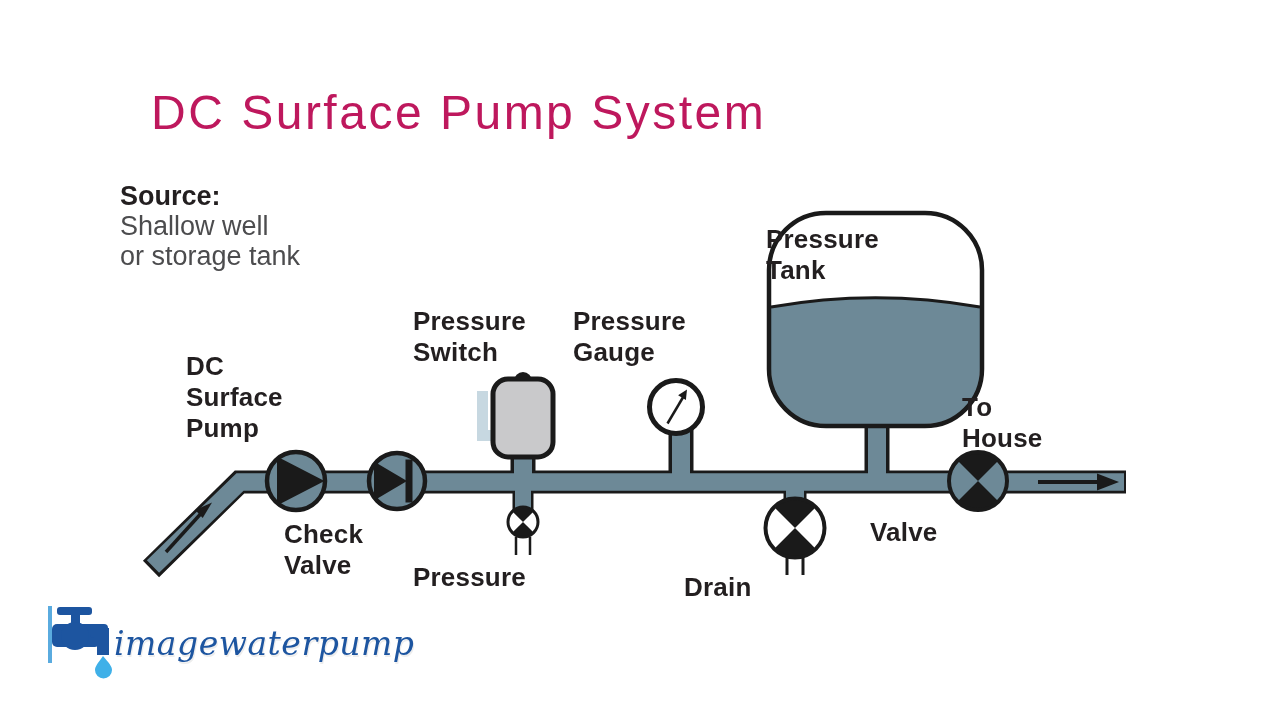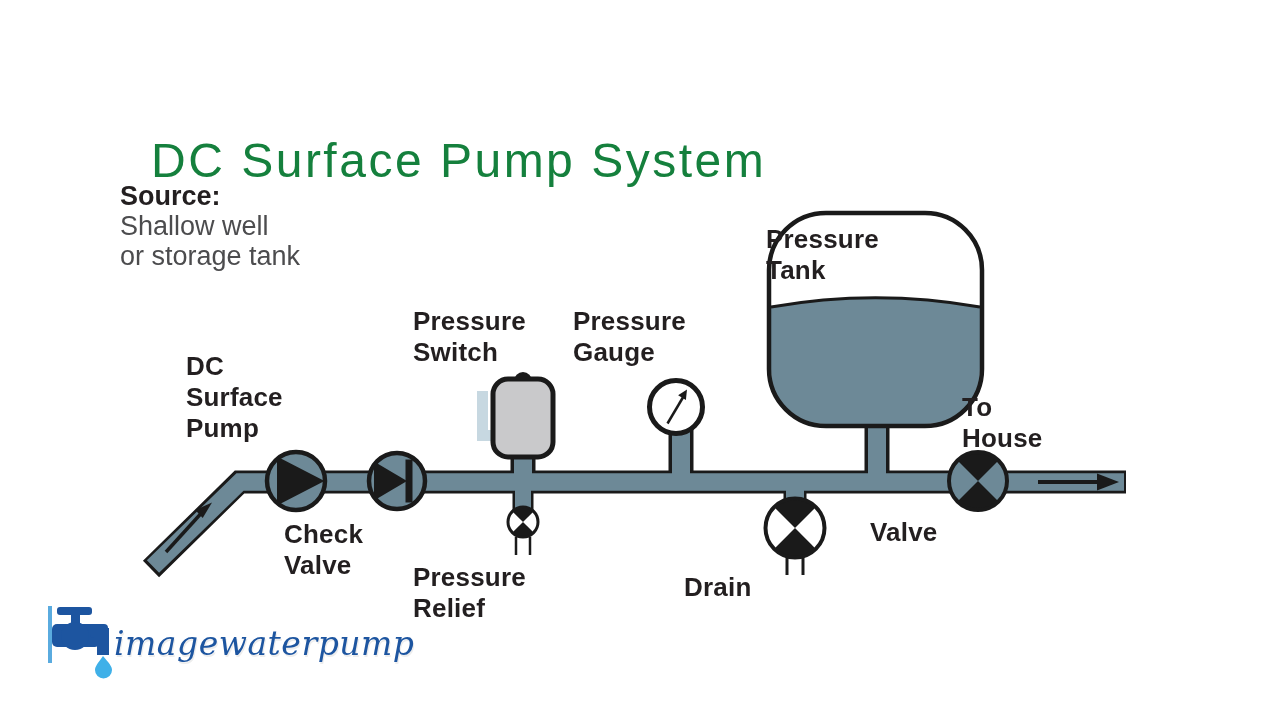--- a/index.html
+++ b/index.html
@@ -4,21 +4,21 @@
 <style>
   html,body{margin:0;padding:0;background:#fff;}
   #stage{
     position:relative;width:1280px;height:720px;background:#ffffff;
     overflow:hidden;font-family:"Liberation Sans",sans-serif;
   }
   #diagram-svg{position:absolute;left:0;top:0;}
   .title{
     position:absolute;left:151px;top:88px;
     font-size:48px;line-height:50px;font-weight:400;
-    letter-spacing:2.5px;color:#15803d;white-space:nowrap;margin-top:48px;
+    letter-spacing:2.5px;color:#be185d;white-space:nowrap;
   }
   .lbl{
     position:absolute;width:220px;text-align:left;
     font-size:26px;line-height:31px;font-weight:bold;color:#231f20;
     letter-spacing:0.2px;
   }
   .src{
     position:absolute;width:260px;
     font-size:27px;line-height:30px;color:#4c4c4e;
   }
@@ -159,21 +159,20 @@
     <div>Switch</div>
   </div>
 
   <div class="lbl" style="left:573px;top:306px;">
     <div>Pressure</div>
     <div>Gauge</div>
   </div>
 
   <div class="lbl" style="left:413px;top:562px;">
     <div>Pressure</div>
-    <div>Relief</div>
   </div>
 
   <div class="lbl" style="left:766px;top:224px;">
     <div>Pressure</div>
     <div>Tank</div>
   </div>
 
   <div class="lbl" style="left:684px;top:572px;">
     <div>Drain</div>
   </div>

